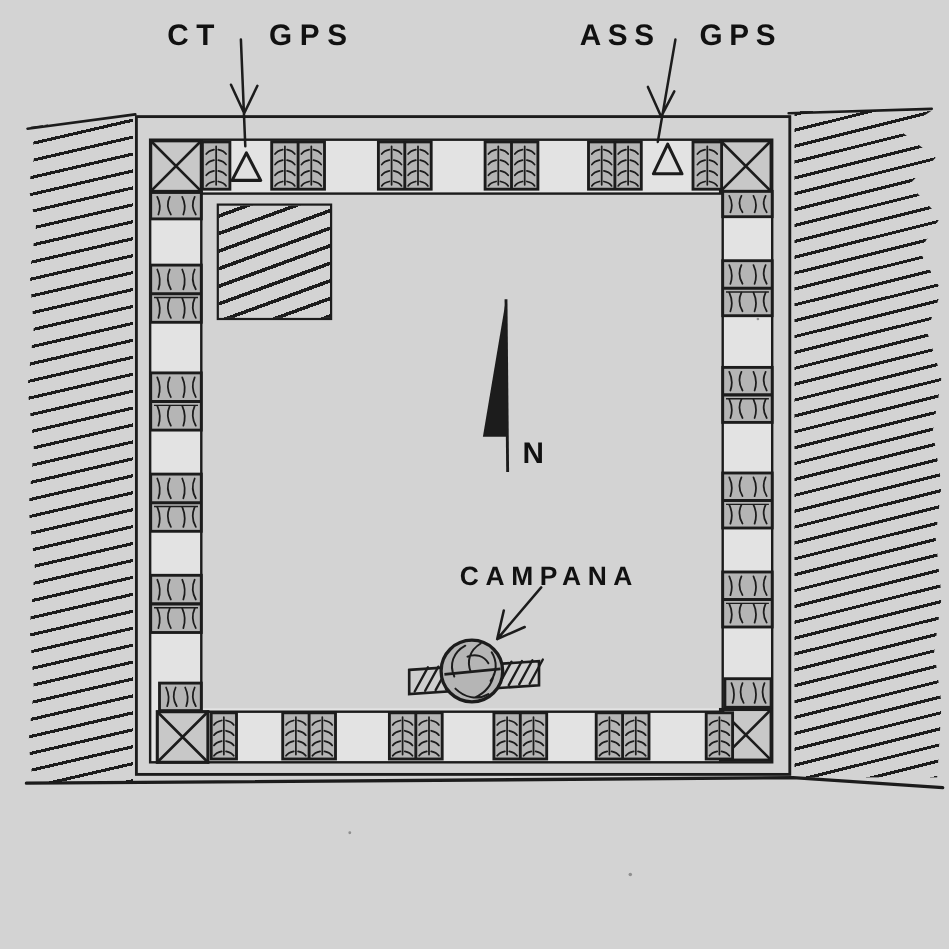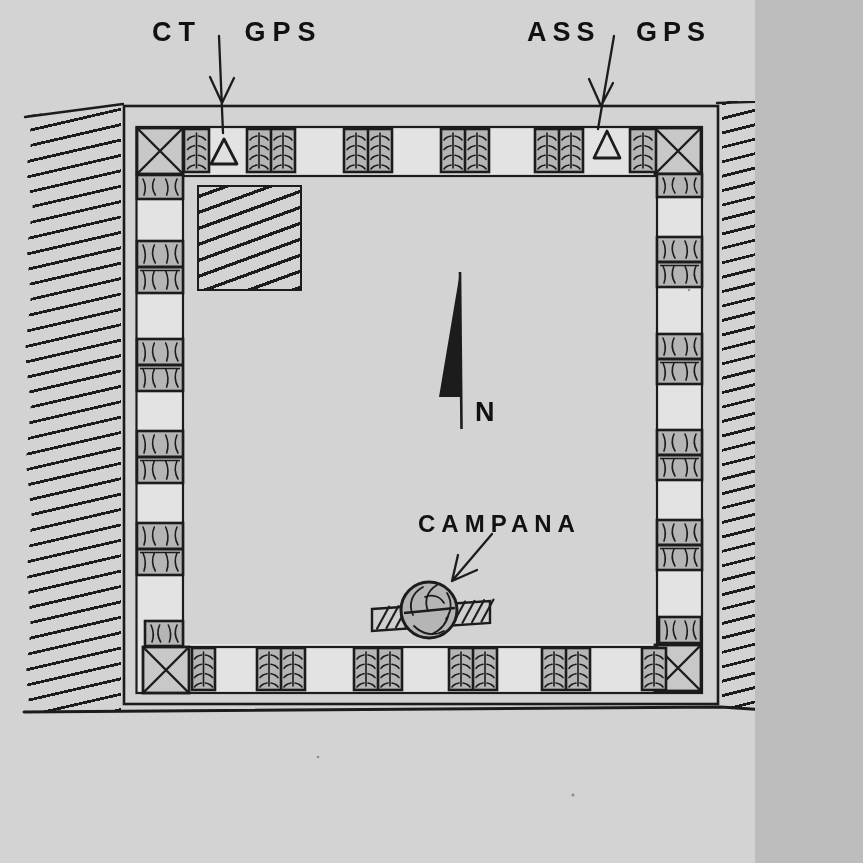--- a/index.html
+++ b/index.html
@@ -1,17 +1,17 @@
 <!DOCTYPE html>
 <html style="--paper: #d3d3d3; --ink: #1c1c1c;"><head>
 <meta charset="utf-8">
 <style>
   html,body{margin:0;padding:0;background:#bdbdbd;}
   .canvas{
-    position:relative;width:755px;height:863px;overflow:hidden;
+    position:relative;width:863px;height:863px;overflow:hidden;
     background:var(--paper,#d3d3d3);
     font-family:"Liberation Sans",sans-serif;
     text-align:center;
   }
   .hatch{position:absolute;}
   .hatch-left{
     left:25px;top:103px;width:96px;height:608px;
     background:repeating-linear-gradient(-13deg,var(--ink,#1c1c1c) 0 2.8px,transparent 2.8px 15px);
     clip-path:polygon(100% 0%,3% 2%,7% 6%,1% 11%,8% 17%,2% 24%,6% 32%,0% 41%,6% 50%,1% 59%,7% 68%,2% 77%,6% 86%,1% 94%,5% 100%,100% 100%);
   }

